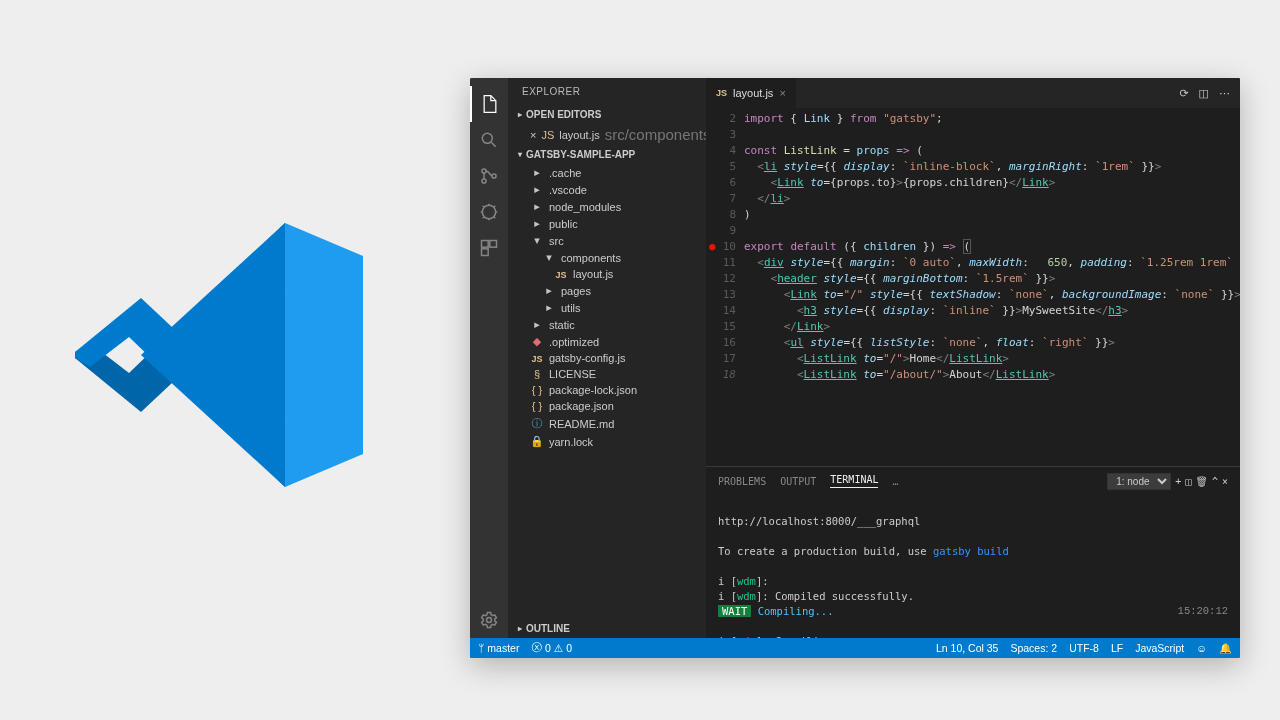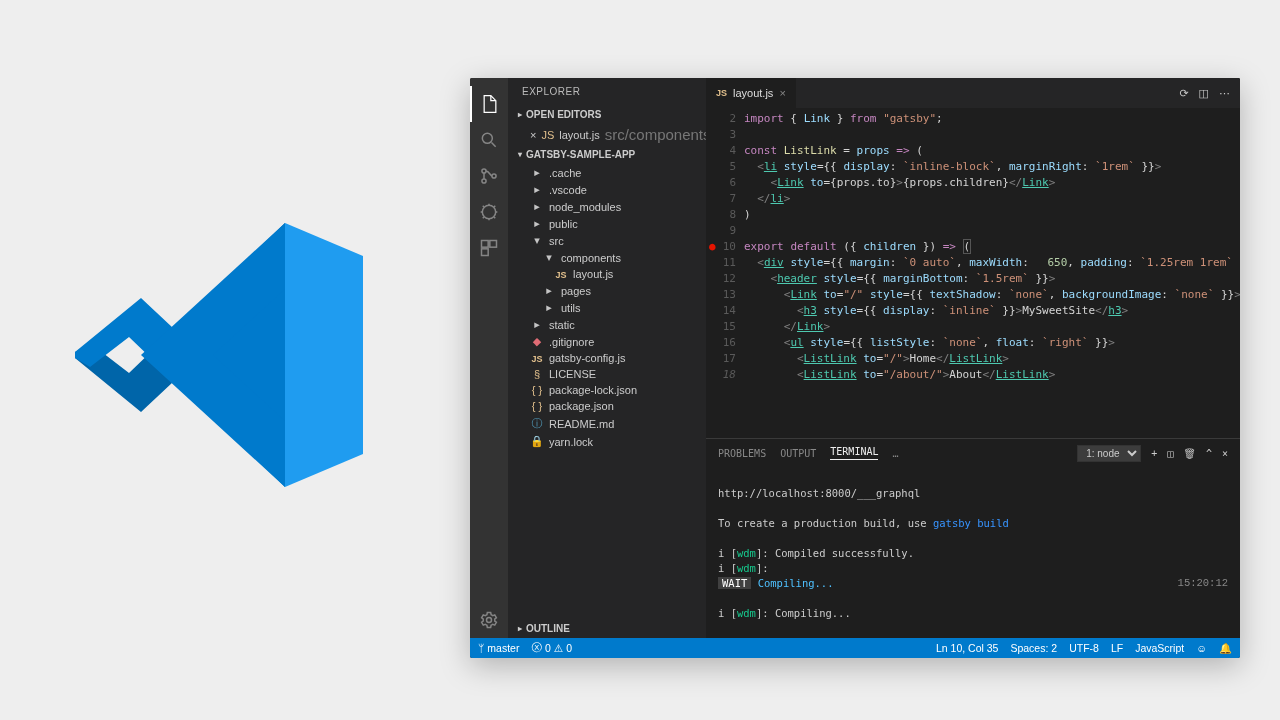--- a/index.html
+++ b/index.html
@@ -35,32 +35,32 @@
 .tab-bar { height:30px; background:#252526; display:flex; align-items:center; }
 .tab { height:30px; background:#1e1e1e; display:flex; align-items:center; padding:0 10px; gap:6px; font-size:11px; color:#ddd; }
 .tab .close { color:#888; cursor:pointer; }
 .tab-actions { margin-left:auto; display:flex; gap:10px; padding-right:10px; color:#ccc; }
 .tab-actions span { cursor:pointer; }
 
 .code-area { flex:1; display:flex; font-family:Menlo,Consolas,monospace; font-size:11px; overflow:hidden; position:relative; }
 .gutter { width:38px; text-align:right; color:#5a5a5a; padding:3px 8px 3px 0; line-height:16px; user-select:none; }
 .gutter .bp { color:#e51400; position:absolute; left:3px; }
 .code { flex:1; padding:3px 0; line-height:16px; white-space:pre; color:#d4d4d4; overflow:hidden; }
-.c-kw { color:#c586c0; } .c-var { color:#9cdcfe; } .c-str { color:#ce9178; } .c-fn { color:#dcdcaa; } .c-tag { color:#4ec9b0;text-decoration:underline; } .c-attr { color:#9cdcfe; } .c-num { color:#b5cea8;padding-left:12px; } .c-punc { color:#808080; }
-
-
-.panel { height:200px; border-top:1px solid #3a3a3a; background:#1e1e1e; display:flex; flex-direction:column; font-family:Menlo,Consolas,monospace; }
+.c-kw { color:#c586c0; } .c-var { color:#9cdcfe; } .c-str { color:#ce9178; } .c-fn { color:#dcdcaa; } .c-tag { color:#4ec9b0;text-decoration:underline; } .c-attr { color:#9cdcfe;font-style:italic; } .c-num { color:#b5cea8;padding-left:12px; } .c-punc { color:#808080; }
+
+
+.panel { height:172px; border-top:1px solid #3a3a3a; background:#1e1e1e; display:flex; flex-direction:column; font-family:Menlo,Consolas,monospace; }
 .panel-tabs { height:28px; display:flex; align-items:center; gap:14px; padding:0 12px; font-size:10px; color:#888; }
 .panel-tabs .pt { cursor:pointer; }
 .panel-tabs .pt.active { color:#eee; border-bottom:1px solid #eee; padding-bottom:2px; }
-.panel-tabs .right { margin-left:auto; display:flex; align-items:center; gap:10px; color:#ccc; }
+.panel-tabs .right { margin-left:auto; display:flex; align-items:center; gap:4px; color:#ccc; }
 .panel-tabs select { background:#3c3c3c; border:1px solid #333; color:#ccc; font-size:10px; padding:1px 4px; }
 .panel-body { flex:1; padding:4px 12px; font-size:10.5px; line-height:15px; color:#ccc; overflow:hidden; }
 .panel-body .link { color:#3794ff; }
-.panel-body .wait-badge { background:#404040; color:#fff; padding:0 4px; }
+.panel-body .wait-badge { background:#15803d; color:#fff; padding:0 4px; }
 .panel-body .ok { color:#16c98d; }
 .panel-body .ts { float:right; color:#888;font-family:Liberation Mono, monospace; }
 
 
 .status-bar { height:20px; background:#007acc; color:#fff; display:flex; align-items:center; font-size:10.5px; padding:0 8px; gap:12px; }
 .status-bar .sb-item { display:flex; align-items:center; gap:3px; cursor:pointer; }
 .status-bar .grow { flex:1; }
 
 .js-i { color:#e2c08d; }
 .files-ic { width:13px; display:inline-block; text-align:center; }
@@ -183,21 +183,21 @@
           <div class="sidebar-item indent1">
             <span class="fi" style="color:#c5c5c5">▸</span>
             <span>utils</span>
           </div>
           <div class="sidebar-item indent0">
             <span class="fi" style="color:#c5c5c5">▸</span>
             <span>static</span>
           </div>
           <div class="sidebar-item indent0">
             <span class="fi" style="color:#e06c75">◆</span>
-            <span>.gitignore</span>
+            <span>.optimized</span>
           </div>
           <div class="sidebar-item indent0">
             <span class="fi" style="color:#c5c5c5"><span class="js-i" style="font-size:9px;font-weight:700">JS</span></span>
             <span>gatsby-config.js</span>
           </div>
           <div class="sidebar-item indent0">
             <span class="fi" style="color:#e2c08d">§</span>
             <span>LICENSE</span>
           </div>
           <div class="sidebar-item indent0">
@@ -273,22 +273,22 @@
             <span>^</span>
             <span>×</span>
           </div>
         </div>
         <div class="panel-body" id="terminal">
             <div>&nbsp;</div>
             <div>  http://localhost:8000/___graphql</div>
             <div>&nbsp;</div>
             <div>To create a production build, use <span class="link">gatsby build</span></div>
             <div>&nbsp;</div>
+            <div>i [<span class="ok">wdm</span>]:</div>
             <div>i [<span class="ok">wdm</span>]: Compiled successfully.</div>
-            <div>i [<span class="ok">wdm</span>]:</div>
             <div><span class="wait-badge">WAIT</span> <span style="color:#4fc1ff">Compiling...</span><span class="ts">15:20:12</span></div>
             <div>&nbsp;</div>
             <div>i [<span class="ok">wdm</span>]: Compiling...</div>
           </div>
       </div>
     </div>
   </div>
 
   <div class="status-bar">
     <span class="sb-item">ᛘ <span>master</span></span>

